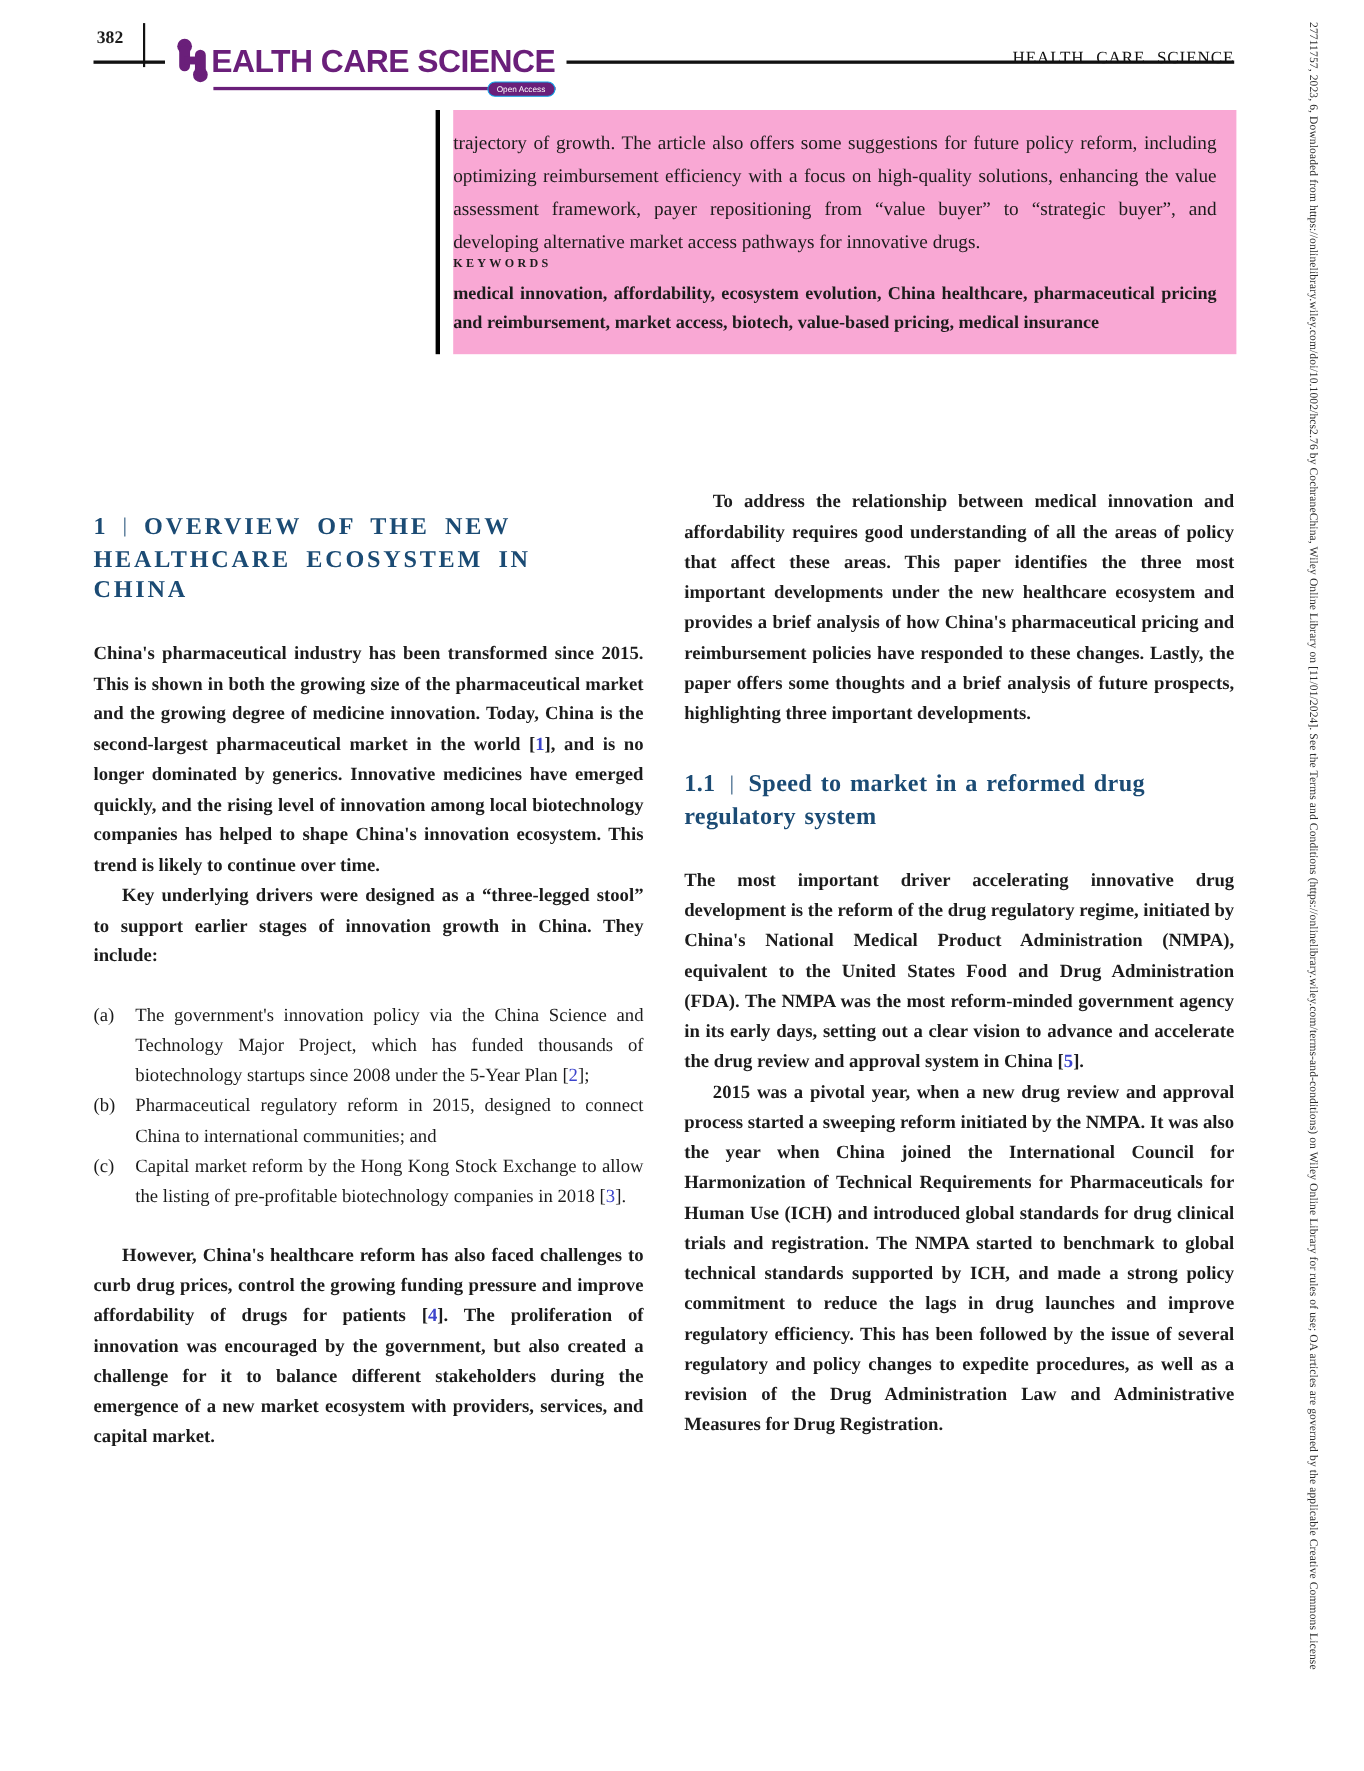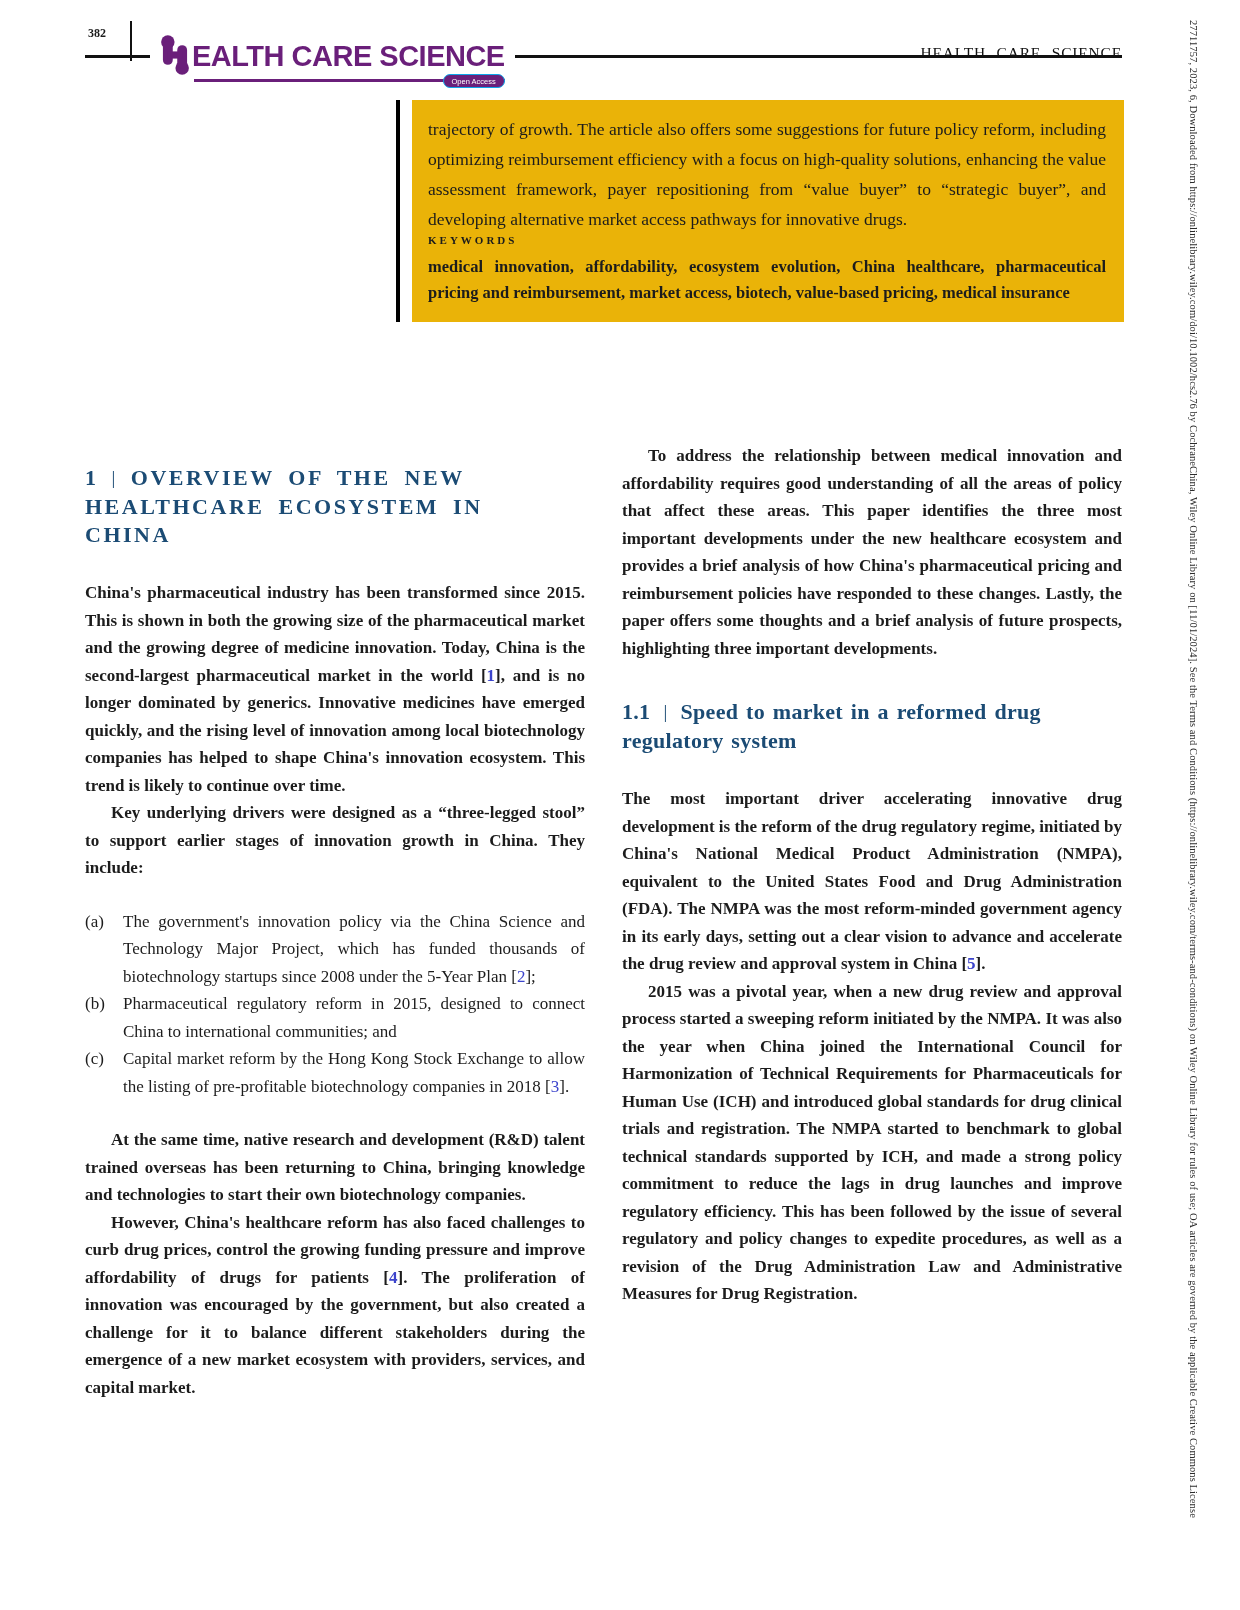--- a/index.html
+++ b/index.html
@@ -1,42 +1,42 @@
 <!DOCTYPE html>
 <html><head>
 <meta charset="utf-8">
 <style>
   html,body{margin:0;padding:0;background:#ffffff;}
   .page{position:relative;width:1240px;height:1610px;background:#fff;overflow:hidden;
         font-family:"Liberation Serif","DejaVu Serif",serif;color:#1c1c1c;}
 
   
   .hdr-rule{position:absolute;left:85px;top:55px;width:1037px;height:2.5px;background:#111;}
-  .page-num{position:absolute;left:88px;top:26px;font-size:12px;font-weight:700;text-align:right;}
+  .page-num{position:absolute;left:88px;top:26px;font-size:16px;font-weight:700;text-align:right;}
   .hdr-div{position:absolute;left:130px;top:21px;width:1.5px;height:40px;background:#111;}
   .logo{position:absolute;left:150px;top:33px;z-index:2;background:#fff;
         padding:0 10px 8px 8px;display:flex;align-items:flex-end;}
   .logo-icon{width:34px;height:44px;flex:0 0 auto;}
   .logo-text{font-family:"Liberation Sans","DejaVu Sans",sans-serif;font-weight:700;
         font-size:29px;line-height:42px;color:#6a1f7a;letter-spacing:-0.5px;white-space:nowrap;}
   .logo-underline{position:absolute;left:44px;right:10px;bottom:3px;height:3px;background:#6a1f7a;}
   .open-access{position:absolute;right:10px;bottom:-3px;background:#6a1f7a;color:#fff;
         font-family:"Liberation Sans",sans-serif;font-size:7.5px;line-height:9px;
         padding:1.5px 8px;border-radius:8px;border:1px solid #0ea5e9;}
   .run-title{position:absolute;top:44px;right:118px;font-size:15.5px;letter-spacing:0.8px;
         word-spacing:6px;color:#111;white-space:nowrap;}
 
   
   .side-note{position:absolute;left:1188px;top:20px;height:1578px;
         writing-mode:vertical-rl;font-size:10.5px;letter-spacing:0.1px;color:#2b2b2b;}
 
   
   .abs-wrap{position:absolute;left:396px;top:100px;width:728px;display:flex;gap:12px;}
   .abs-bar{width:4px;background:#000;}
-  .abs-box{flex:1;background:#eab308;padding:14px 18px 16px 16px;box-sizing:border-box;}
+  .abs-box{flex:1;background:#f9a8d4;padding:14px 18px 16px 0;box-sizing:border-box;}
   .abs-text{font-size:17.5px;line-height:30px;text-align:justify;}
   .kw-label{font-size:11px;font-weight:700;letter-spacing:3px;}
   .kw-text{margin-top:8px;font-size:16.5px;line-height:26px;text-align:justify;font-weight:bold;}
 
   
   .col{position:absolute;top:428px;width:500px;}
   .col-left{left:85px;}
   .col-right{left:622px;}
   .sec-h{font-weight:700;color:#1b4b74;font-size:22px;line-height:28px;margin:0 0 30px 0;}
   .sec-h1{width:462px;letter-spacing:2.5px;word-spacing:6px;margin-top:36px;}
@@ -102,21 +102,20 @@
       <div class="li">
         <span class="li-label">(b)</span>
         <span class="li-text">Pharmaceutical regulatory reform in 2015, designed to connect China to international communities; and</span>
       </div>
       <div class="li">
         <span class="li-label">(c)</span>
         <span class="li-text">Capital market reform by the Hong Kong Stock Exchange to allow the listing of pre-profitable biotechnology companies in 2018 [<span class="cite">3</span>].</span>
       </div>
     </div>
 
-    <p class="ind">At the same time, native research and development (R&amp;D) talent trained overseas has been returning to China, bringing knowledge and technologies to start their own biotechnology companies.</p>
     <p class="ind">However, China's healthcare reform has also faced challenges to curb drug prices, control the growing funding pressure and improve affordability of drugs for patients [<span class="cite">4</span>]. The proliferation of innovation was encouraged by the government, but also created a challenge for it to balance different stakeholders during the emergence of a new market ecosystem with providers, services, and capital market.</p>
   </div>
 
   <div class="col col-right">
     <p class="ind rc-p1">To address the relationship between medical innovation and affordability requires good understanding of all the areas of policy that affect these areas. This paper identifies the three most important developments under the new healthcare ecosystem and provides a brief analysis of how China's pharmaceutical pricing and reimbursement policies have responded to these changes. Lastly, the paper offers some thoughts and a brief analysis of future prospects, highlighting three important developments.</p>
 
     <div class="sec-h sec-h2"><span>1.1</span><span class="sec-pipe">|</span><span>Speed to market in a reformed drug regulatory system</span></div>
 
     <p>The most important driver accelerating innovative drug development is the reform of the drug regulatory regime, initiated by China's National Medical Product Administration (NMPA), equivalent to the United States Food and Drug Administration (FDA). The NMPA was the most reform-minded government agency in its early days, setting out a clear vision to advance and accelerate the drug review and approval system in China [<span class="cite">5</span>].</p>
     <p class="ind">2015 was a pivotal year, when a new drug review and approval process started a sweeping reform initiated by the NMPA. It was also the year when China joined the International Council for Harmonization of Technical Requirements for Pharmaceuticals for Human Use (ICH) and introduced global standards for drug clinical trials and registration. The NMPA started to benchmark to global technical standards supported by ICH, and made a strong policy commitment to reduce the lags in drug launches and improve regulatory efficiency. This has been followed by the issue of several regulatory and policy changes to expedite procedures, as well as a revision of the Drug Administration Law and Administrative Measures for Drug Registration.</p>

